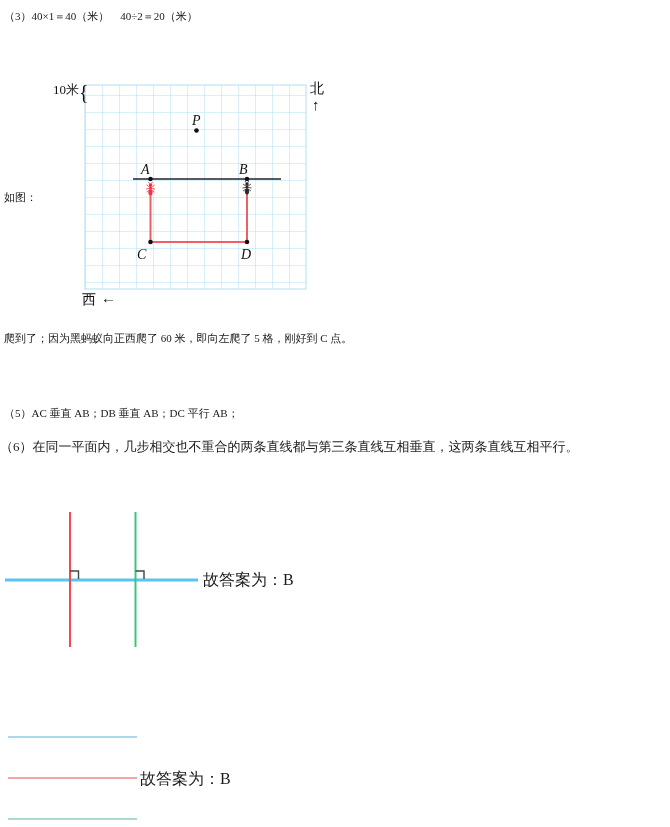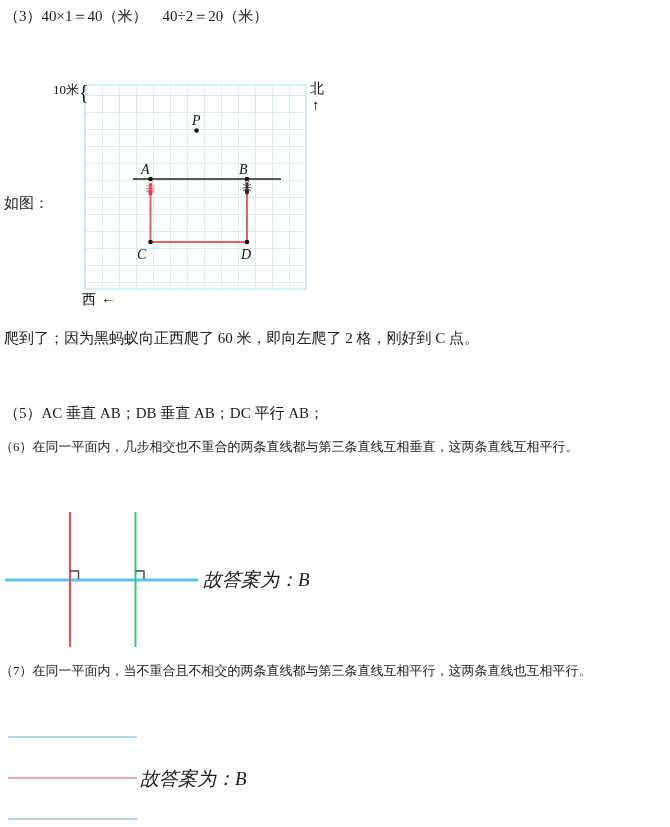--- a/index.html
+++ b/index.html
@@ -1,34 +1,34 @@
 <!DOCTYPE html>
 <html><head>
 <meta charset="utf-8">
 <style>
   html,body{margin:0;padding:0;background:#ffffff;}
   #canvas{
     position:relative;width:670px;height:827px;background:#ffffff;overflow:hidden;
     font-family:"Liberation Serif","DejaVu Serif",serif;color:#1a1a1a;
   }
-  .tline{position:absolute;left:4px;font-size:15px;line-height:20px;white-space:nowrap;}
+  .tline{position:absolute;left:4px;font-size:11px;line-height:20px;white-space:nowrap;}
   .para{position:absolute;left:0;width:664px;font-size:13px;line-height:38px;}
-  .ansline{position:absolute;font-size:19px;line-height:20px;white-space:nowrap;font-style:italic;}
+  .ansline{position:absolute;font-size:16px;line-height:20px;white-space:nowrap;}
   .hline{position:absolute;height:2px;}
   svg text{font-family:"Liberation Serif","DejaVu Serif",serif;fill:#111;}
   svg .ptlabel{font-style:italic;font-size:14px;}
 </style>
 </head>
 <body>
 
 <div id="canvas">
 
   <div class="tline" style="top:6px">（3）40×1＝40（米）　40÷2＝20（米）</div>
 
-  <div class="tline" style="top:193px">如图：</div>
+  <div class="tline" style="top:187px">如图：</div>
 
   <svg style="position:absolute;left:0;top:78px" width="340" height="232" viewBox="0 0 340 232">
     <defs>
       <pattern id="gridcell" width="17" height="17" patternUnits="userSpaceOnUse">
         <path d="M17 0 H0 V17" fill="none" stroke-width="1" stroke="#b0dff0"></path>
       </pattern>
     </defs>
 
     <rect x="85" y="7" width="221" height="204" fill="url(#gridcell)"></rect>
     <rect x="85" y="7" width="221" height="204" fill="none" stroke-width="1" stroke="#b0dff0"></rect>
@@ -75,35 +75,34 @@
         <path d="M-1,-3 L-4,-5 M1,-3 L4,-5 M-1,-1.5 L-4.5,-1 M1,-1.5 L4.5,-1 M-1,0 L-4,2 M1,0 L4,2 M-0.8,-6.3 L-2,-8 M0.8,-6.3 L2,-8"></path>
       </g>
       <g fill="#2b2b2b">
         <circle cx="0" cy="-5" r="1.7"></circle>
         <circle cx="0" cy="-1.8" r="1.4"></circle>
         <ellipse cx="0" cy="2.5" rx="2.1" ry="3"></ellipse>
       </g>
     </g>
   </svg>
 
-  <div class="tline" style="top:328px">爬到了；因为黑蚂蚁向正西爬了 60 米，即向左爬了 2 格，刚好到 C 点。</div>
+  <div class="tline" style="top:328px">爬到了；因为黑蚂蚁向正西爬了 60 米，即向左爬了 5 格，刚好到 C 点。</div>
   <div class="tline" style="top:403px">（5）AC 垂直 AB；DB 垂直 AB；DC 平行 AB；</div>
   <div class="para" style="top:428px">（6）在同一平面内，几步相交也不重合的两条直线都与第三条直线互相垂直，这两条直线互相平行。</div>
 
   <svg style="position:absolute;left:0;top:505px" width="330" height="155" viewBox="0 0 330 155">
     <line x1="5" y1="75" x2="198" y2="75" stroke-width="3" stroke="#5ac3f0"></line>
     <line x1="70" y1="7" x2="70" y2="142" stroke-width="2" stroke="#f2484f"></line>
     <line x1="135.5" y1="7" x2="135.5" y2="142" stroke-width="2" stroke="#3cc47e"></line>
     <g fill="none" stroke-width="1.4" stroke="#444444">
       <path d="M70 66 H78.5 V74"></path>
       <path d="M135.5 66 H144 V74"></path>
     </g>
   </svg>
   <div class="ansline" style="left:203px;top:570px">故答案为：B</div>
 
-  <div class="para" style="top:652px">（7）在同一平面内，当不重合且不相交的两条直线都与第三条直线互相平行，这两条直线也互相平行。</div>
 
   <div class="hline" style="left: 8px; top: 736px; width: 129px; background-color: rgb(169, 217, 236);"></div>
   <div class="hline" style="left: 8px; top: 777px; width: 129px; background-color: rgb(244, 166, 166);"></div>
   <div class="hline" style="left: 8px; top: 818px; width: 129px; background-color: rgb(171, 220, 197);"></div>
   <div class="ansline" style="left:140px;top:769px">故答案为：B</div>
 
 </div>
 
 </body></html>

